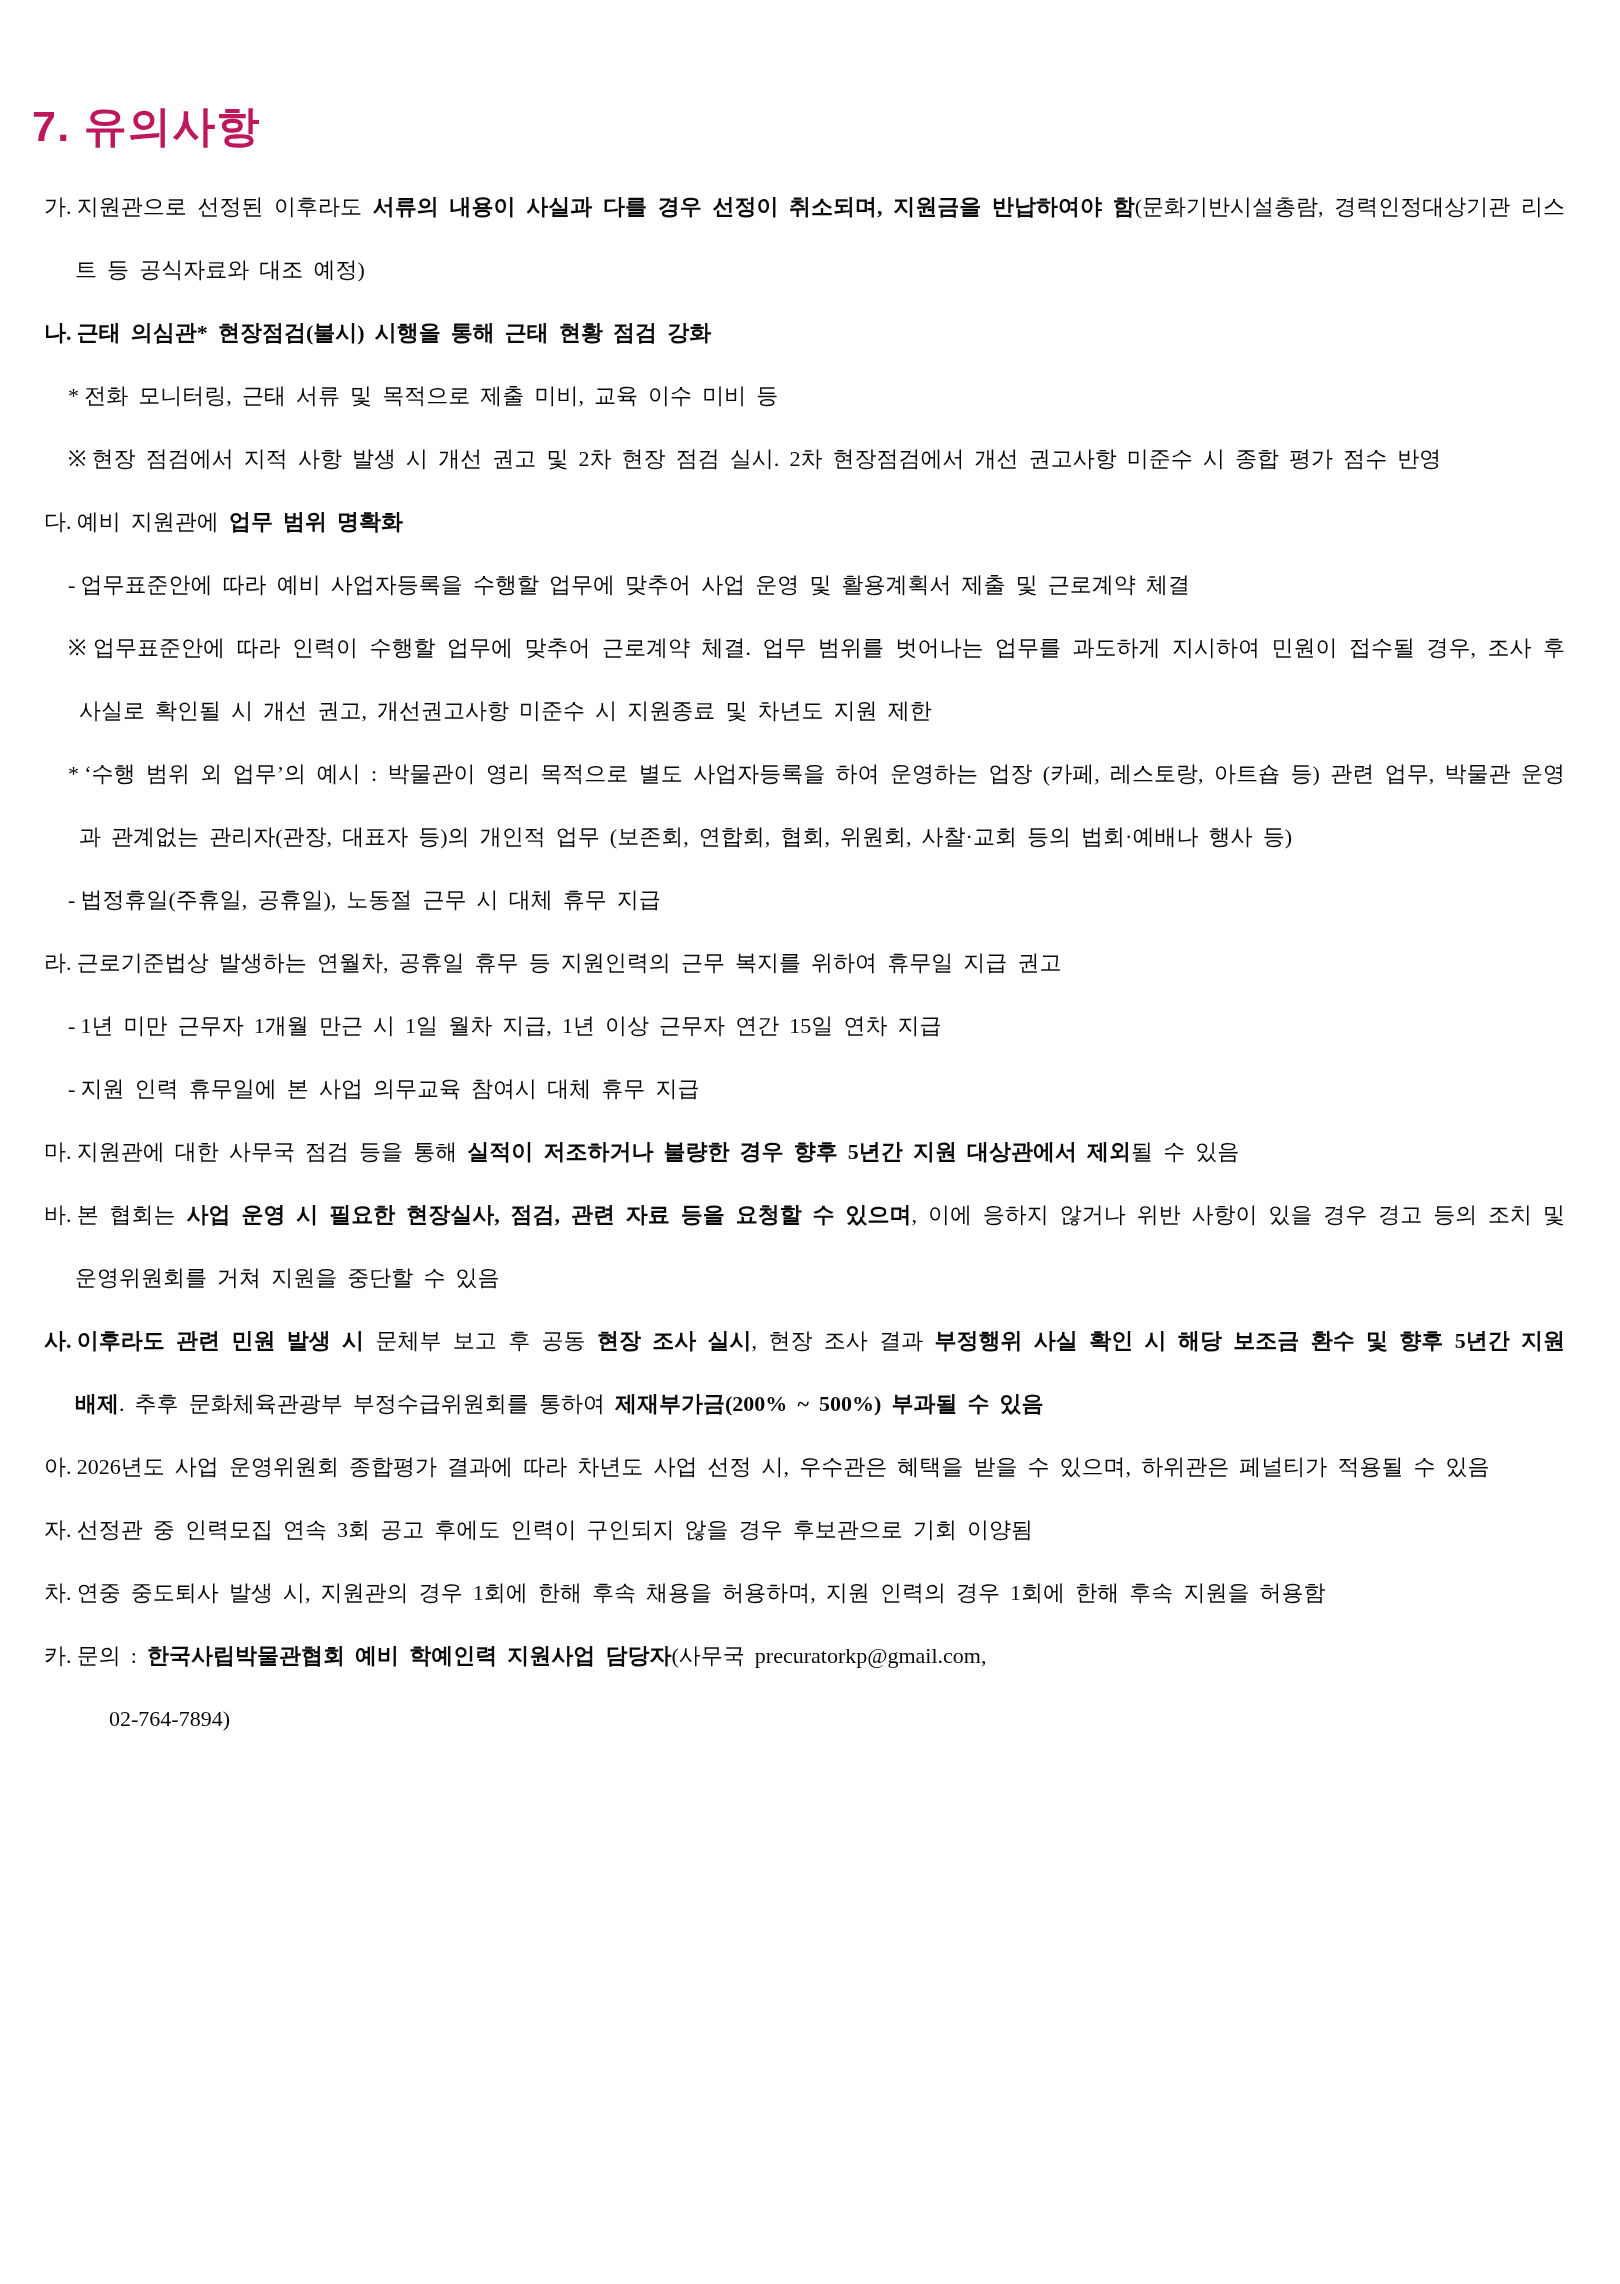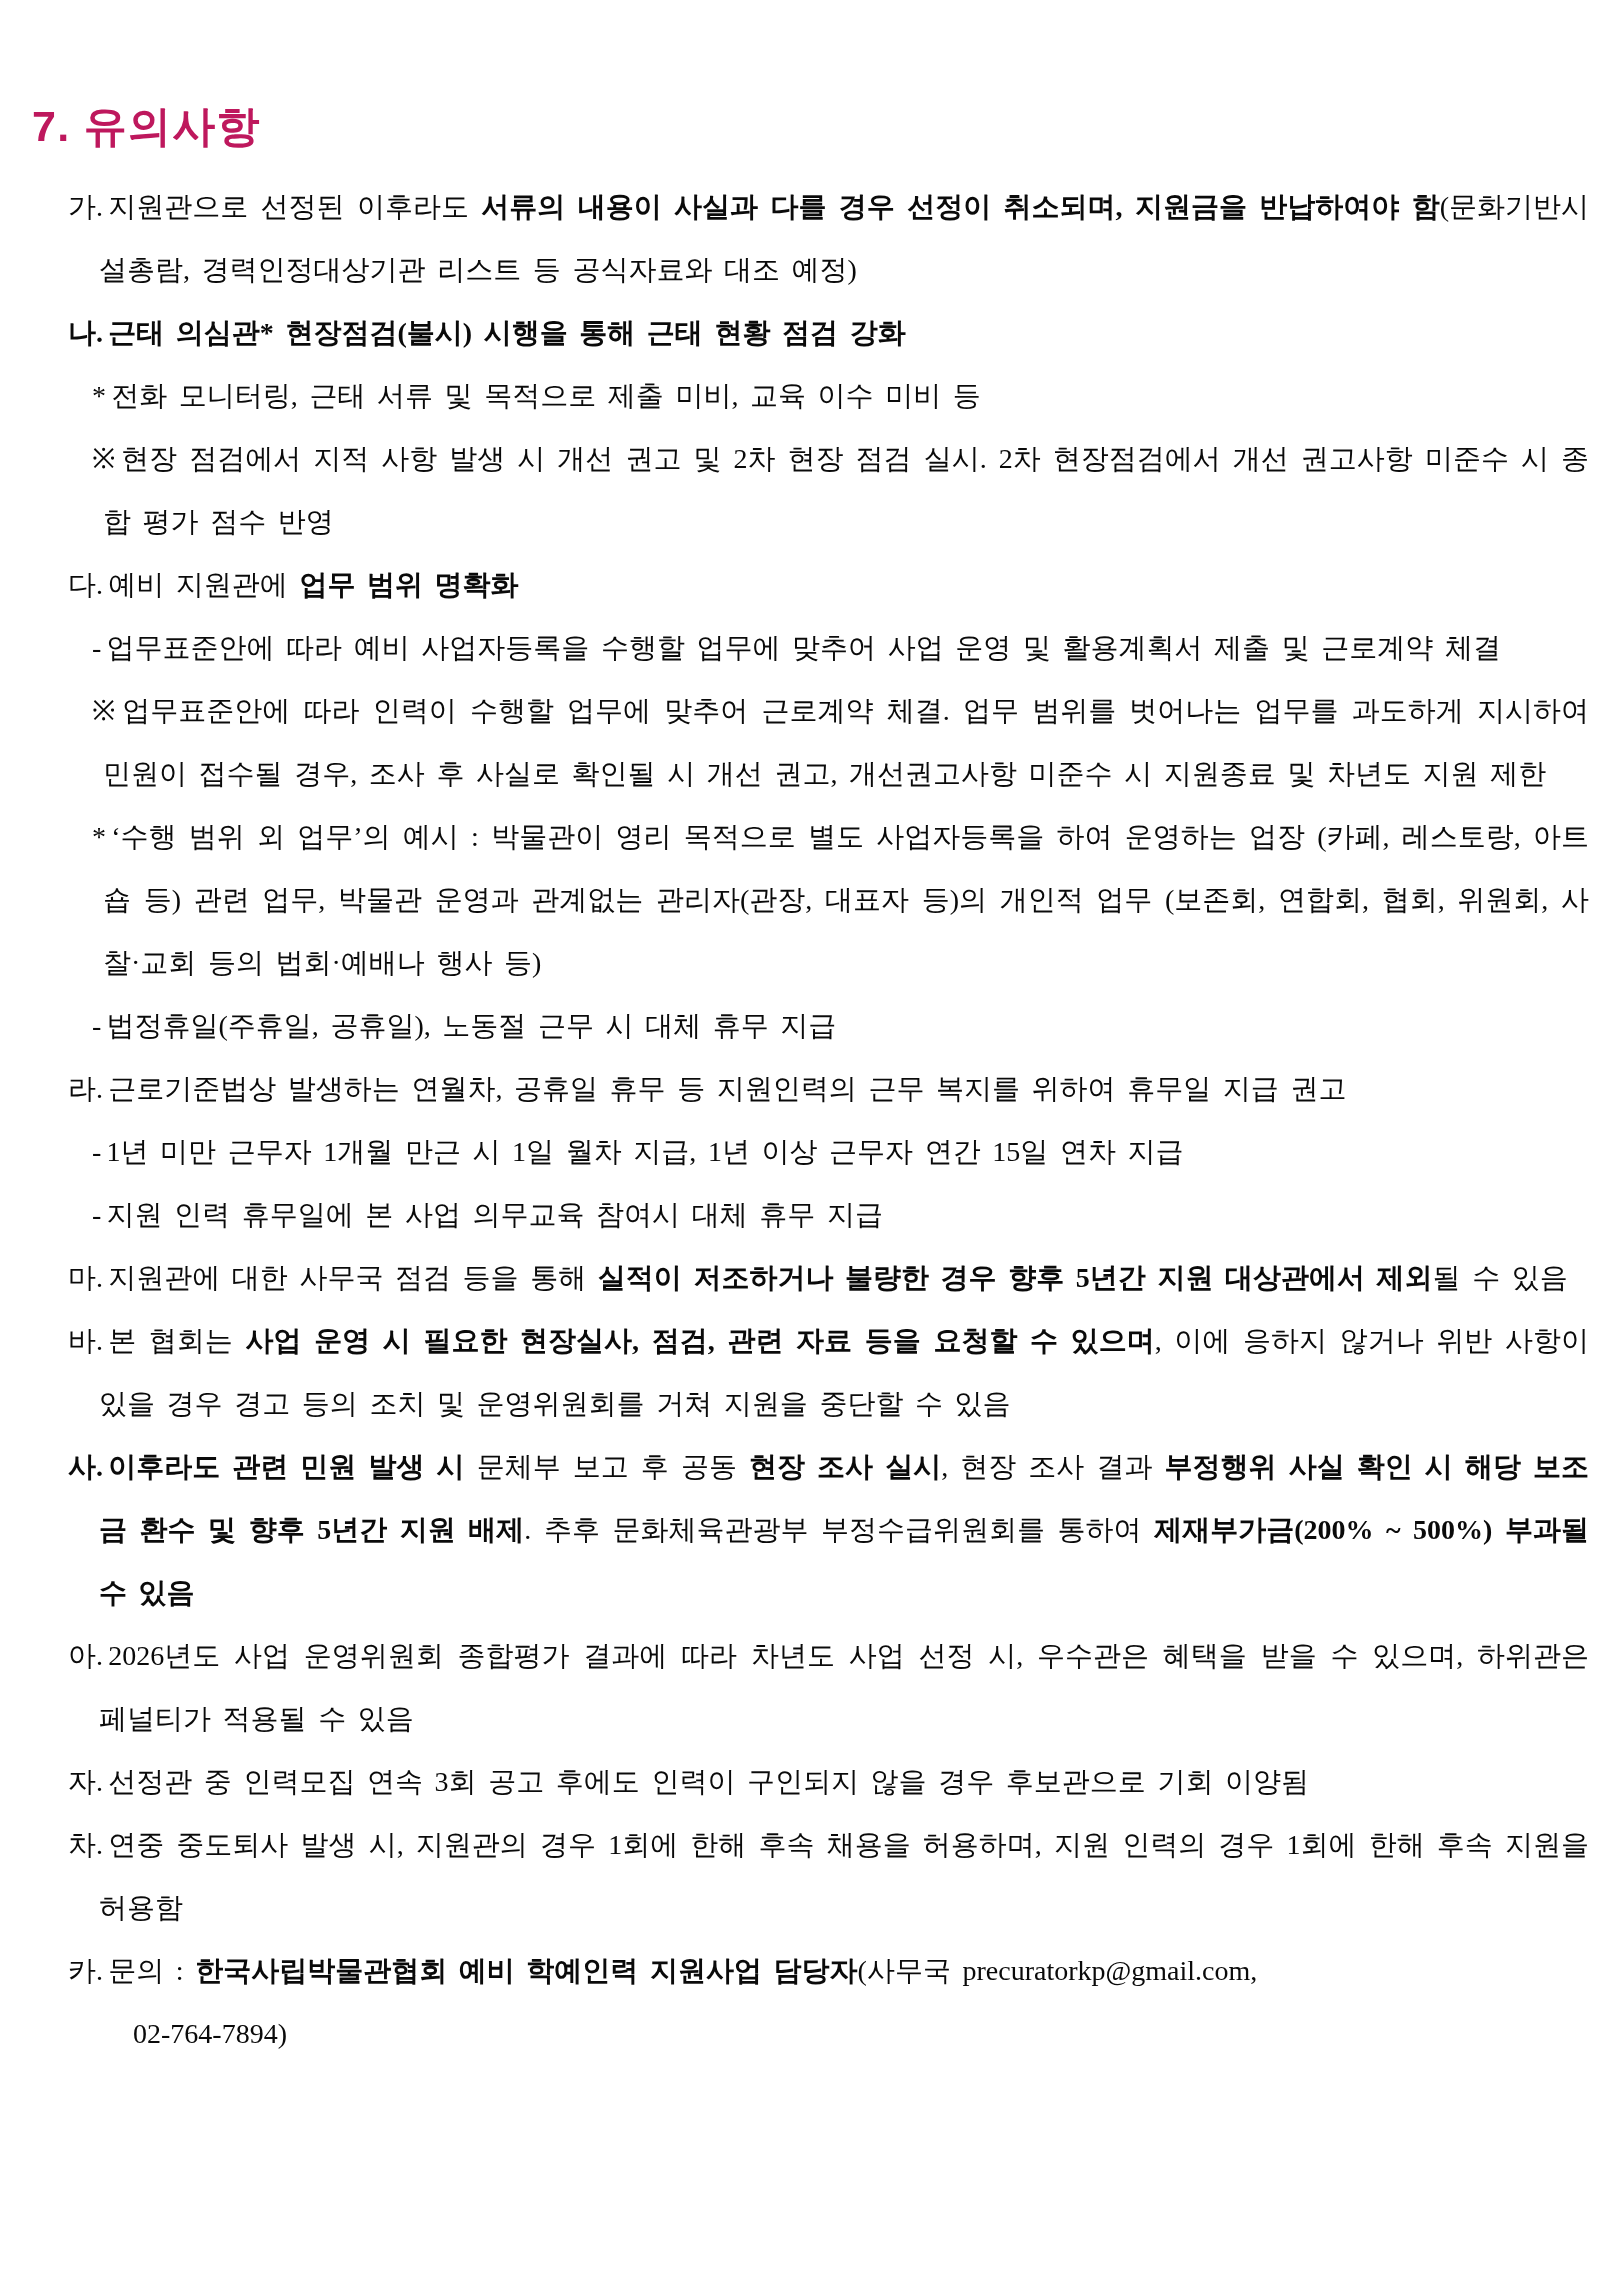--- a/index.html
+++ b/index.html
@@ -14,22 +14,22 @@
   .doc-title{
     position:absolute;left:32px;top:98px;
     margin:0;
     font-family:"Liberation Sans","DejaVu Sans",sans-serif;
     font-weight:bold;
     font-size:43px;
     letter-spacing:1.3px;
     color:#be185d;
   }
   .content{
-    position:absolute;left:68px;top:175px;width:1521px;
-    font-size:28px;
+    position:absolute;left:44px;top:175px;width:1521px;
+    font-size:22px;
     line-height:63px;
     text-align:justify;
     word-spacing:4.6px;
   }
   .content p{margin:0;}
   .item.level0{padding-left:31px;text-indent:-31px;}
   .item.level1{padding-left:35px;text-indent:-11px;}
   .item.level2{padding-left:65px;text-indent:0;}
   .label{margin-right:5.2px;}
   .b{font-weight:bold;}

